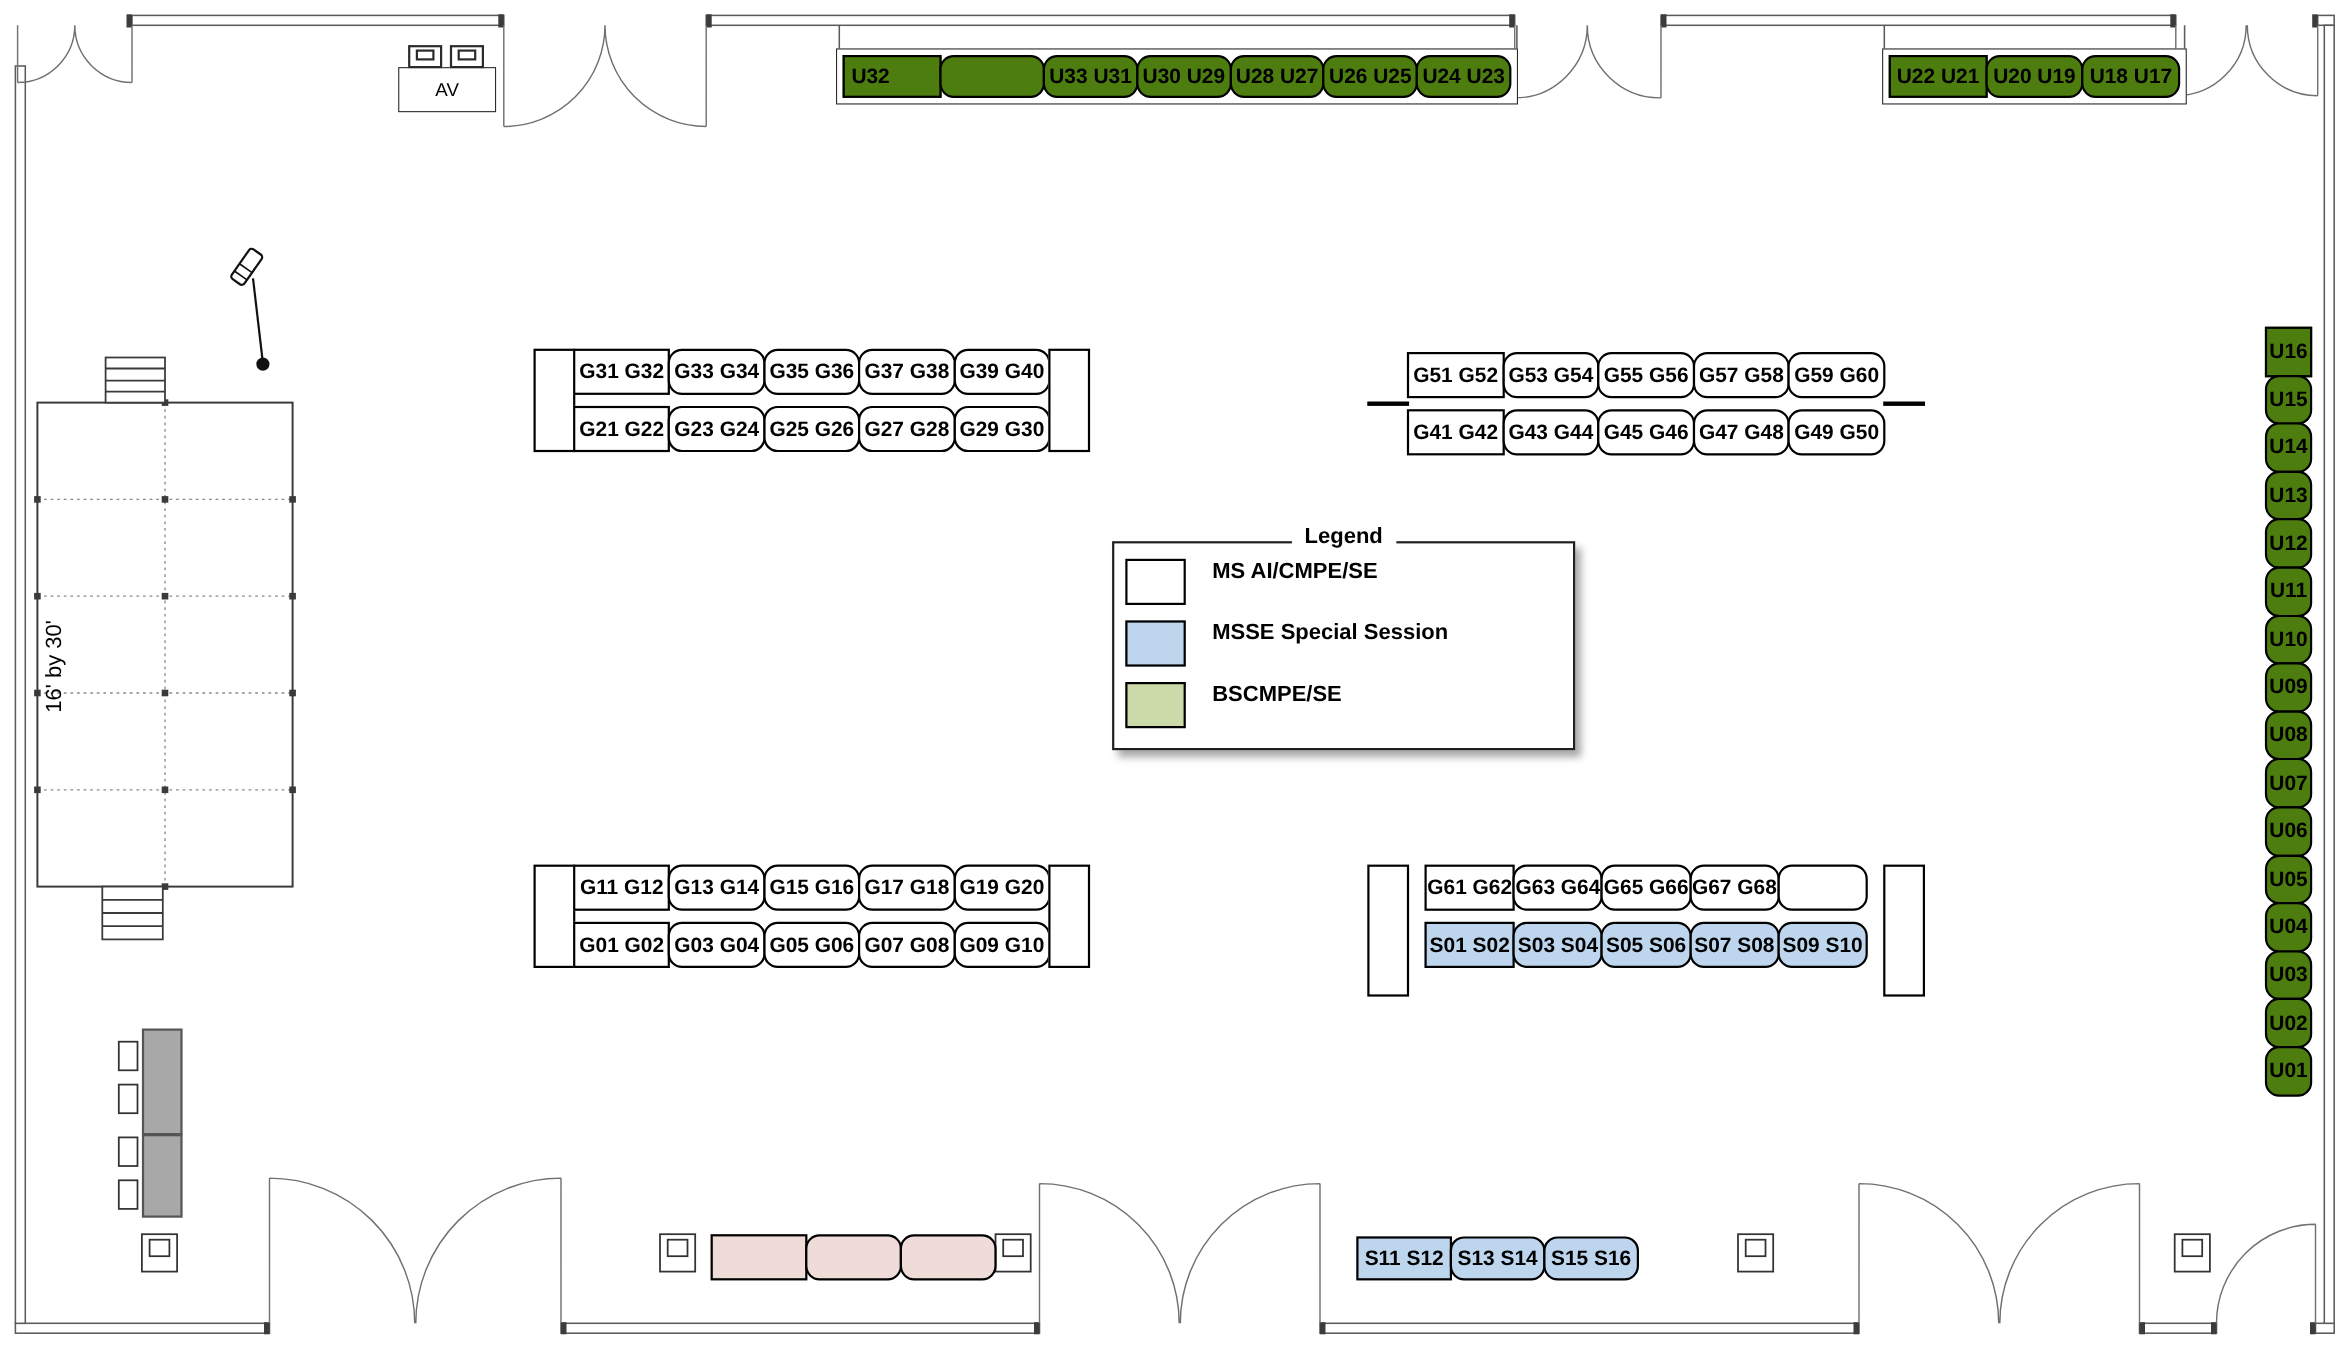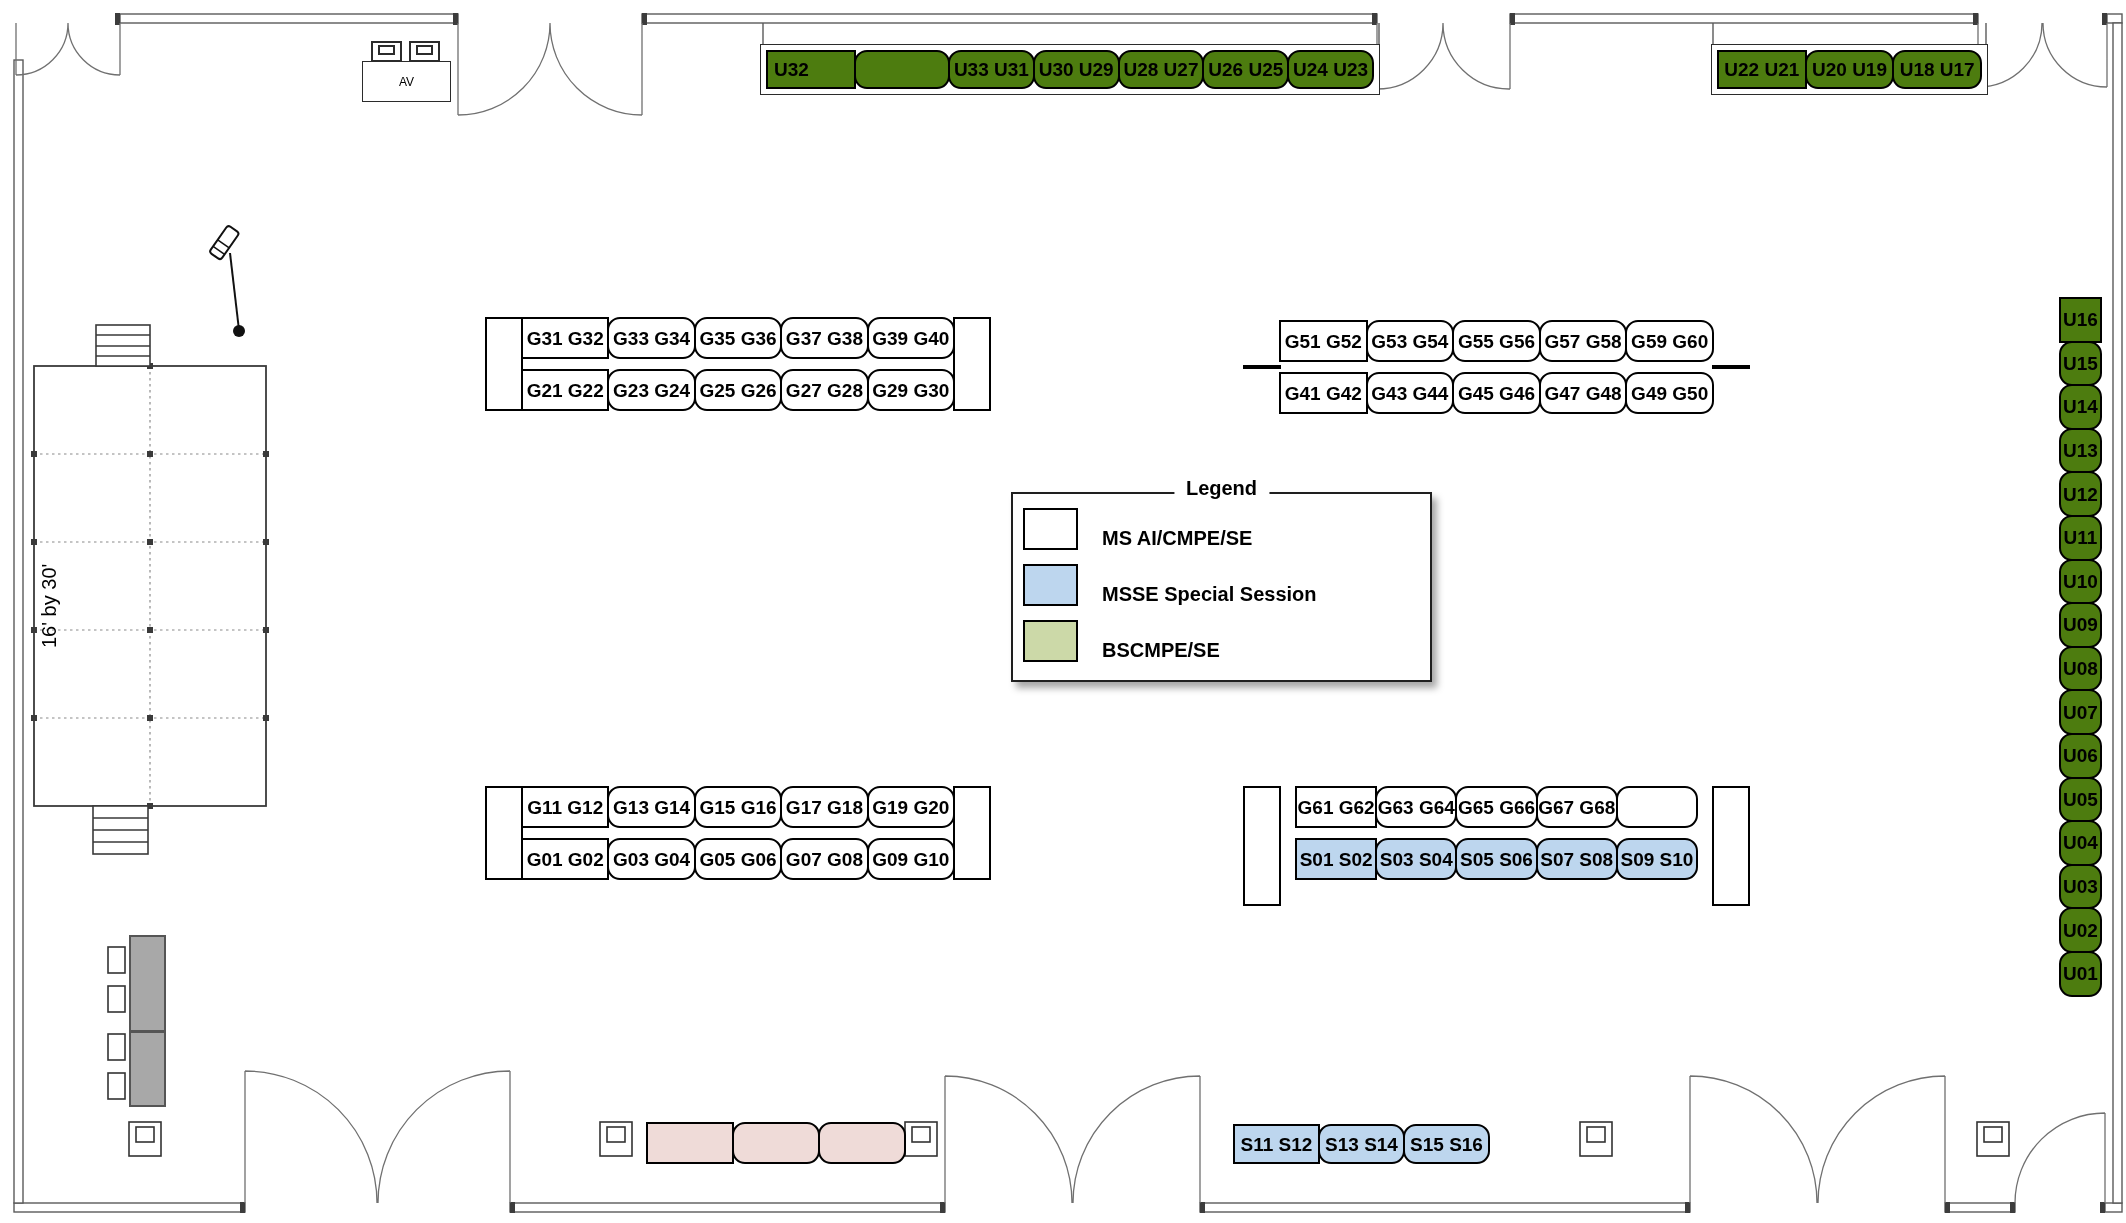--- a/index.html
+++ b/index.html
@@ -44,28 +44,28 @@
 
   
   .legend {
     position:absolute; box-sizing:border-box; background:#fff; z-index:3;
     border:2px solid #1f1f1f; box-shadow:5px 6px 7px rgba(0,0,0,0.35);
   }
   .legend-title {
     position:absolute; top:-17px; left:50%; transform:translateX(-50%);
     background:#fff; padding:0 12px; font-size:20px; font-weight:700;
   }
-  .legend-row { display:flex; align-items:flex-end; gap:24px; margin:14px 0 0 10px; }
+  .legend-row { display:flex; align-items:flex-start; gap:24px; margin:14px 0 0 10px; }
   .swatch { width:55px; height:42px; box-sizing:border-box; border:2px solid #000; background:#fff; }
   .legend-label { font-size:20px; font-weight:700; }
 
   
   .av-table {
     position:absolute; box-sizing:border-box; border:1.8px solid #2b2b2b; background:#fff;
-    display:flex; align-items:center; justify-content:center; font-size:12px; z-index:2;
+    display:flex; align-items:center; justify-content:center; font-size:17px; z-index:2;
   }
   .av-eq {
     position:absolute; width:31px; height:21px; box-sizing:border-box;
     border:2px solid #2b2b2b; background:#fff; display:flex; justify-content:center; z-index:2;
   }
   .av-eq-in { width:17px; height:10px; box-sizing:border-box; border:2px solid #2b2b2b; margin-top:2px; }
 
   .stage-label {
     position:absolute; transform:rotate(-90deg); transform-origin:0 0;
     font-size:20px; z-index:2; white-space:nowrap;

